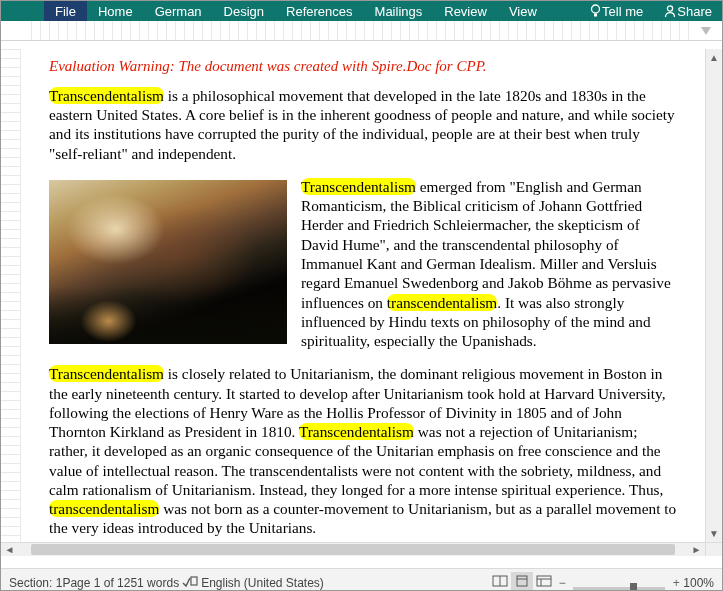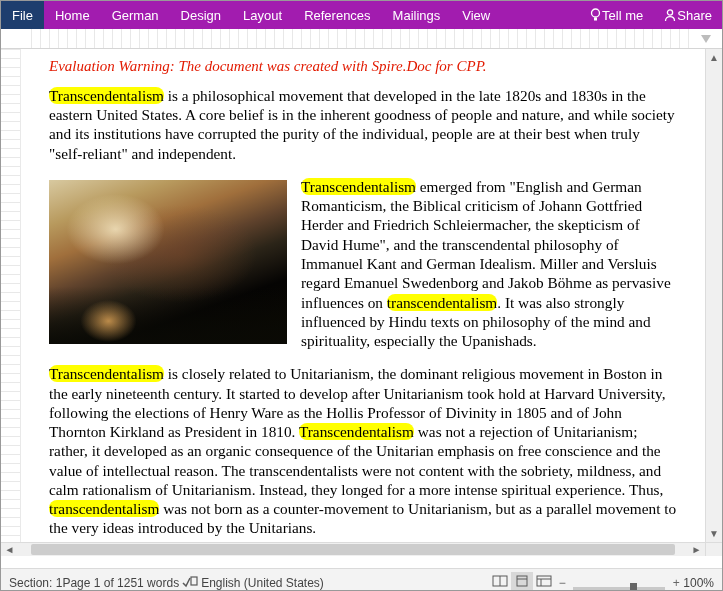--- a/index.html
+++ b/index.html
@@ -7,26 +7,27 @@
     margin: 0;
     font-family: "Segoe UI", Arial, sans-serif;
     background: #fff;
     width: 723px;
     height: 591px;
     overflow: hidden;
     border: 1px solid #999;
     position: relative;
   }
   .ribbon {
-    background: #a21caf;
+    background: #0f766e;
     color: #fff;
     display: flex;
     align-items: center;
-    height: 28px;
+    height: 20px;
     font-size: 13px;
+    padding-left: 43px;
   }
   .ribbon .tab {
     padding: 0 11px;
     height: 100%;
     display: flex;
     align-items: center;
     cursor: pointer;
   }
   .ribbon .tab.file {
     background: #1e3e6e;
@@ -139,23 +140,23 @@
   .status .zminus,.status .zplus{ cursor:pointer; color:#666; width:14px; text-align:center;}
 </style>
 </head>
 <body>
 
 <div class="ribbon">
   <div class="tab file">File</div>
   <div class="tab">Home</div>
   <div class="tab">German</div>
   <div class="tab">Design</div>
-  <div class="tab">Layout</div>
   <div class="tab">References</div>
   <div class="tab">Mailings</div>
+  <div class="tab">Review</div>
   <div class="tab">View</div>
   <div class="spacer"></div>
   <div class="tellme">
     <svg width="13" height="14" viewBox="0 0 13 14">
         <circle cx="6.5" cy="5" r="4" fill="none" stroke="#fff" stroke-width="1.3"></circle>
         <rect x="5" y="9.5" width="3" height="3" fill="#fff"></rect>
       </svg>
     <span>Tell me</span>
   </div>
   <div class="share">

